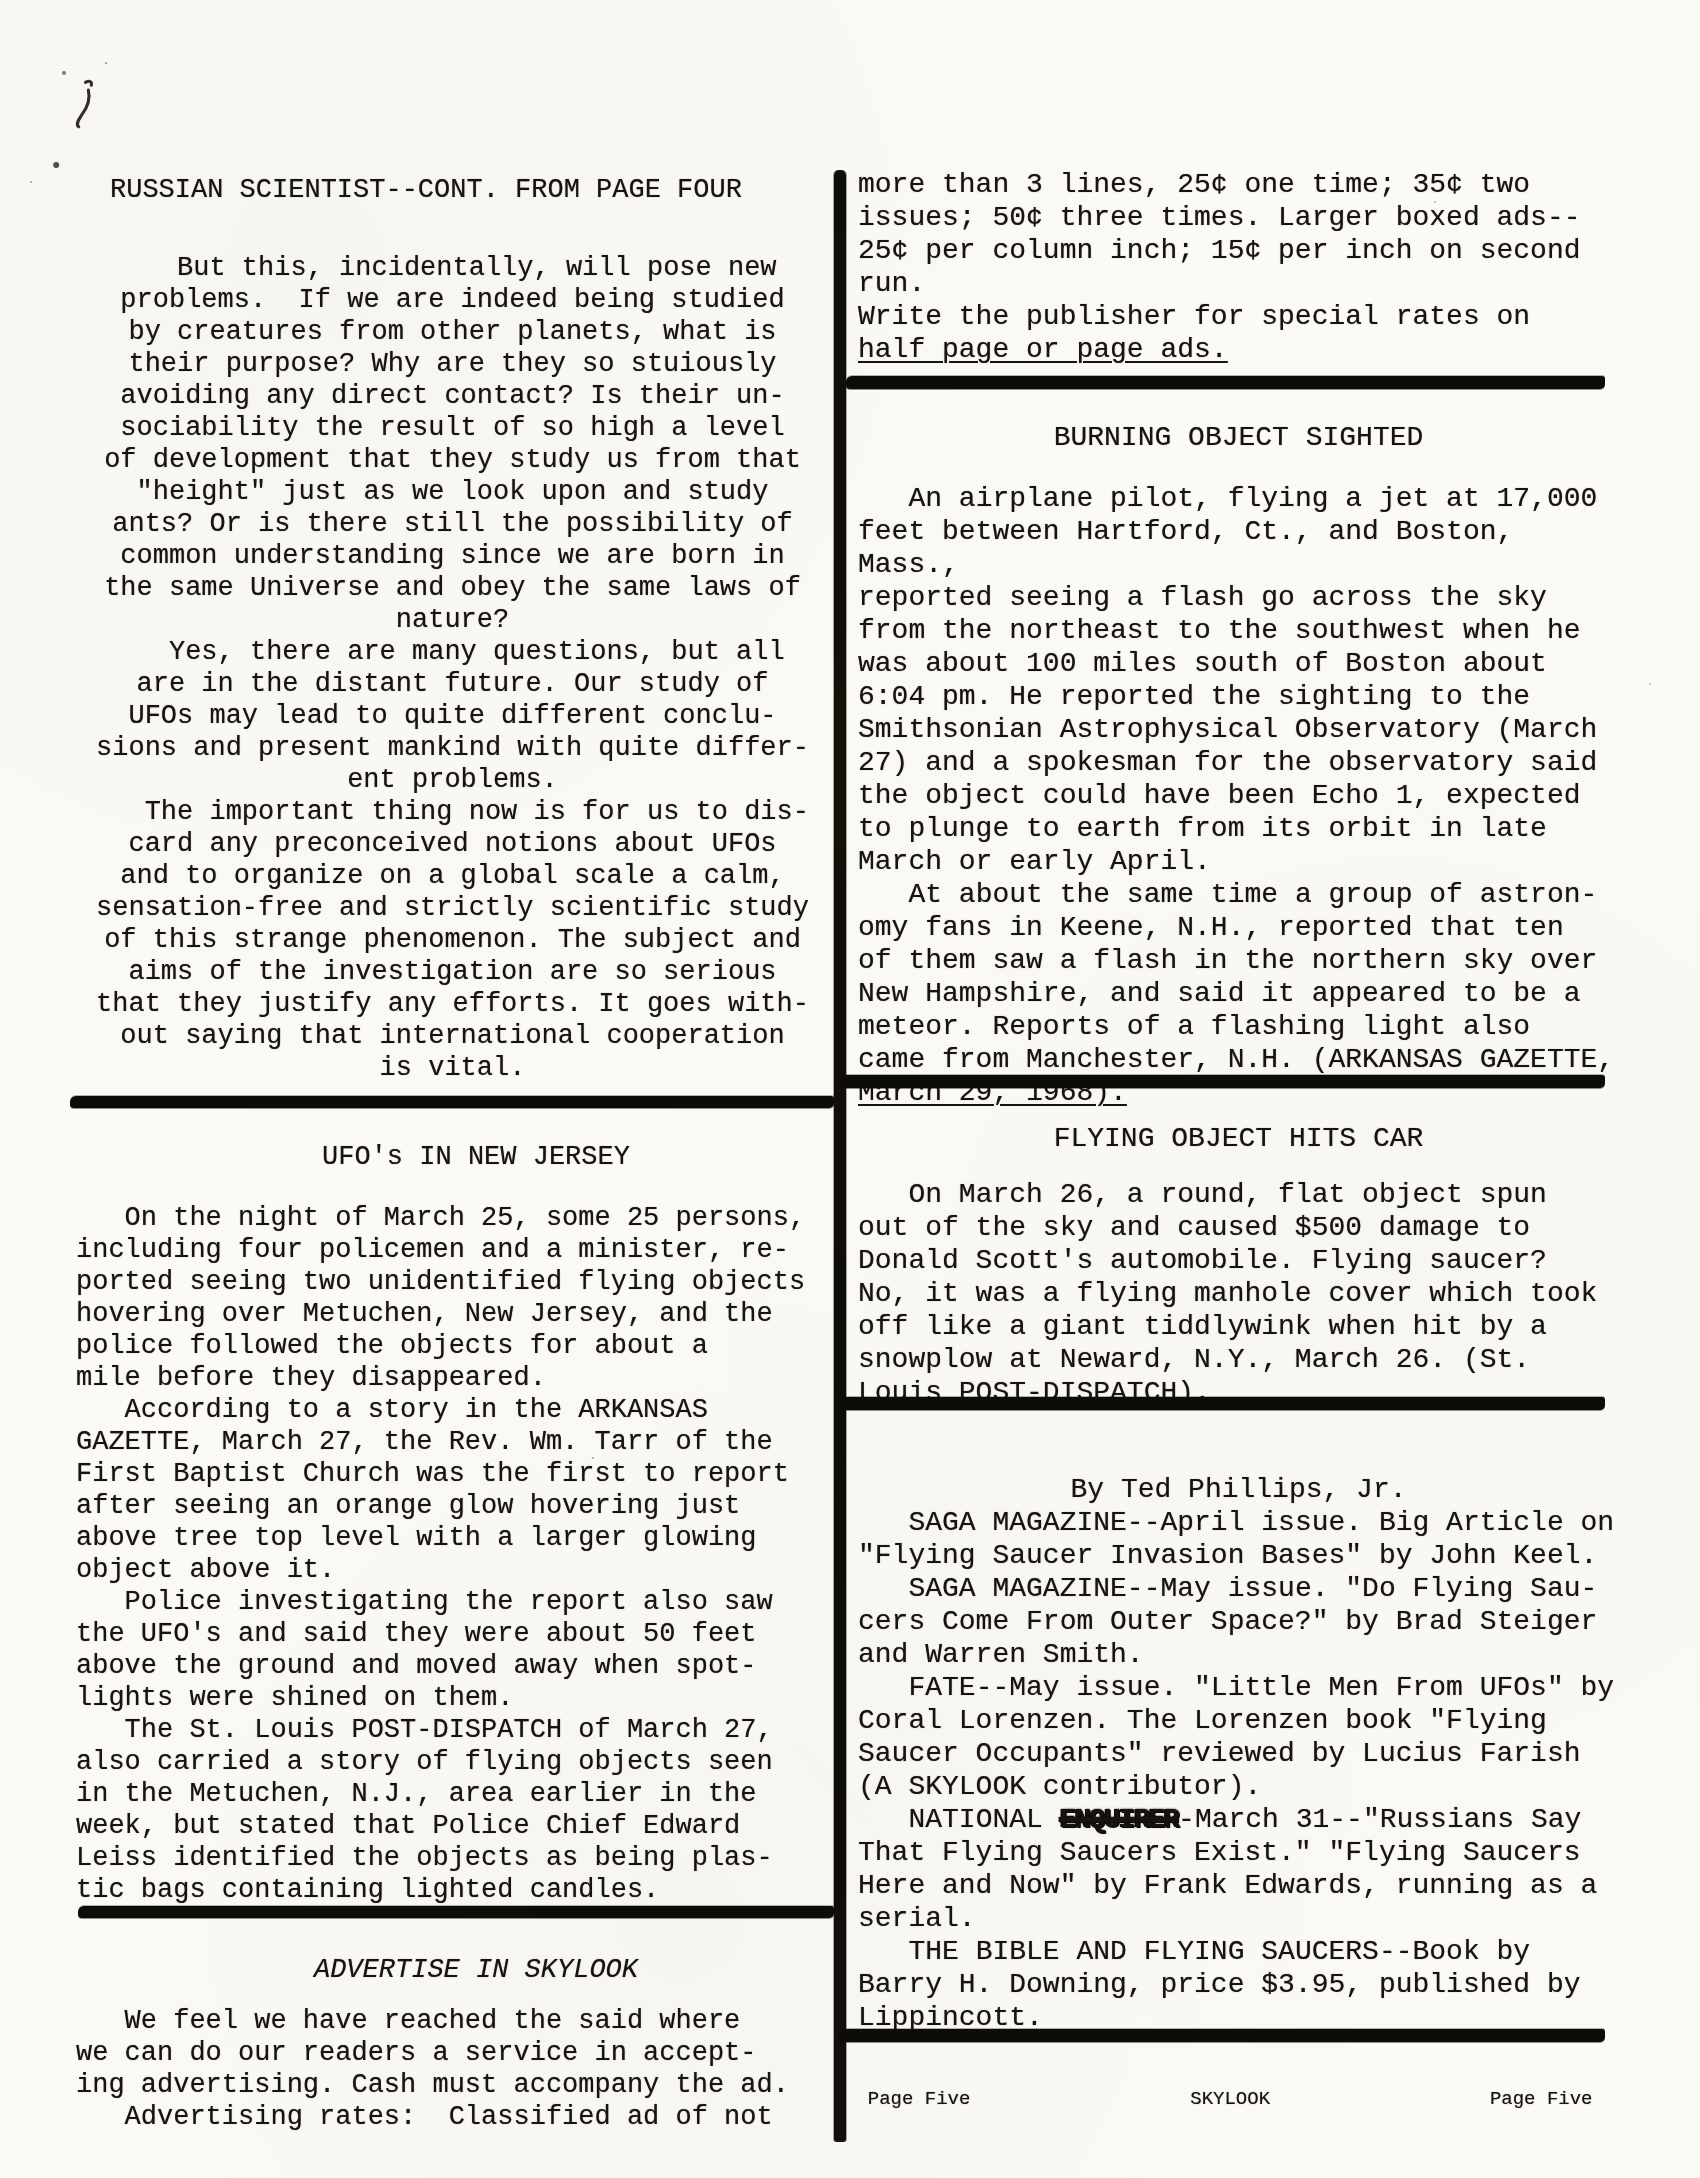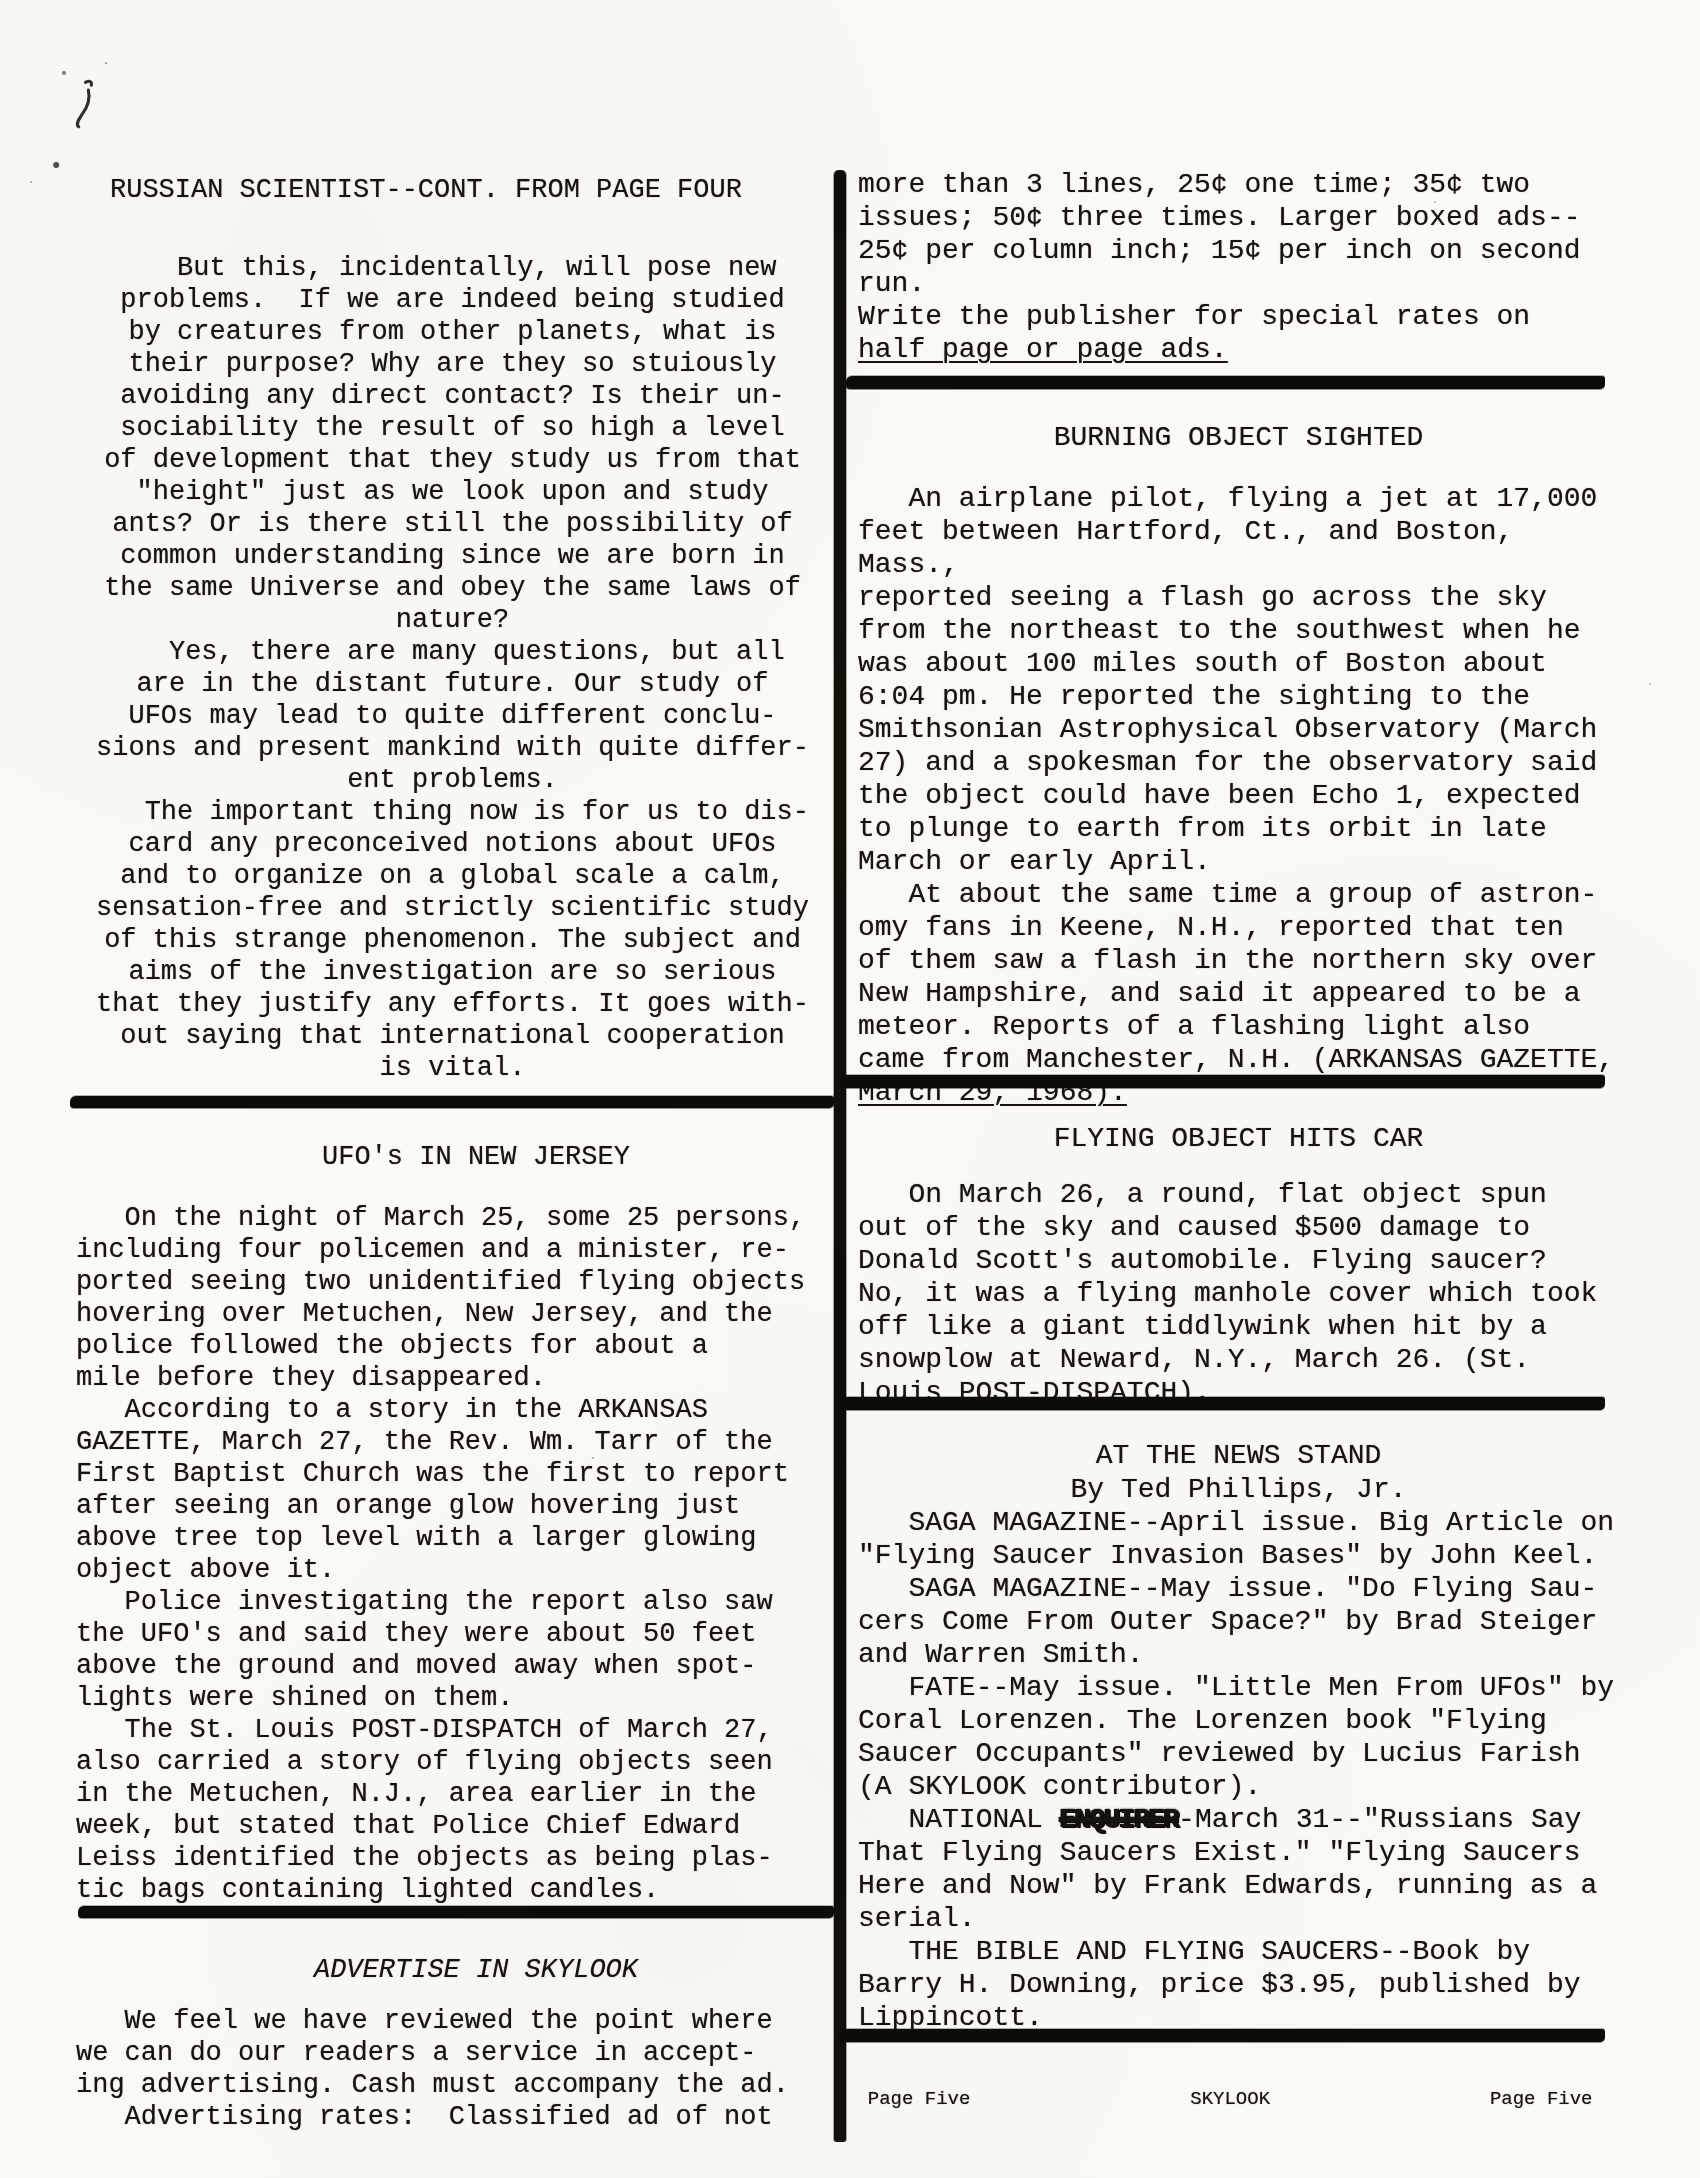--- a/index.html
+++ b/index.html
@@ -136,21 +136,21 @@
 also carried a story of flying objects seen
 in the Metuchen, N.J., area earlier in the
 week, but stated that Police Chief Edward
 Leiss identified the objects as being plas-
 tic bags containing lighted candles.</div>
 
   <div class="rule" style="left:78px;top:1906px;width:756px;height:11.7px;"></div>
 
   <div class="txt lcol hc-left" style="top:1954px;font-style:italic;">ADVERTISE IN SKYLOOK</div>
 
-  <div class="txt lcol" style="top:2005px;">   We feel we have reviewed the point where
+  <div class="txt lcol" style="top:2005px;">   We feel we have reached the said where
 we can do our readers a service in accept-
 ing advertising. Cash must accompany the ad.
    Advertising rates:  Classified ad of not</div>
 
   <div class="txt rcol" style="top:168px;"><span>more than 3 lines, 25¢ one time; 35¢ two
 issues; 50¢ three times. Larger boxed ads--
 25¢ per column inch; 15¢ per inch on second
 run.
 Write the publisher for special rates on
 </span><span class="u">half page or page ads.</span></div>
@@ -185,21 +185,20 @@
   <div class="txt rcol" style="top:1178px;"><span>   On March 26, a round, flat object spun
 out of the sky and caused $500 damage to
 Donald Scott's automobile. Flying saucer?
 No, it was a flying manhole cover which took
 off like a giant tiddlywink when hit by a
 snowplow at Neward, N.Y., March 26. (St.
 </span><span class="u">Louis POST-DISPATCH).</span></div>
 
   <div class="rule" style="left:839px;top:1397px;width:766px;height:12.7px;"></div>
 
-  <div class="txt rcol hc" style="top:1439px;">AT THE NEWS STAND</div>
 
   <div class="txt rcol hc" style="top:1473px;">By Ted Phillips, Jr.</div>
 
   <div class="txt rcol" style="top:1506px;"><span>   SAGA MAGAZINE--April issue. Big Article on
 "Flying Saucer Invasion Bases" by John Keel.
    SAGA MAGAZINE--May issue. "Do Flying Sau-
 cers Come From Outer Space?" by Brad Steiger
 and Warren Smith.
    FATE--May issue. "Little Men From UFOs" by
 Coral Lorenzen. The Lorenzen book "Flying

